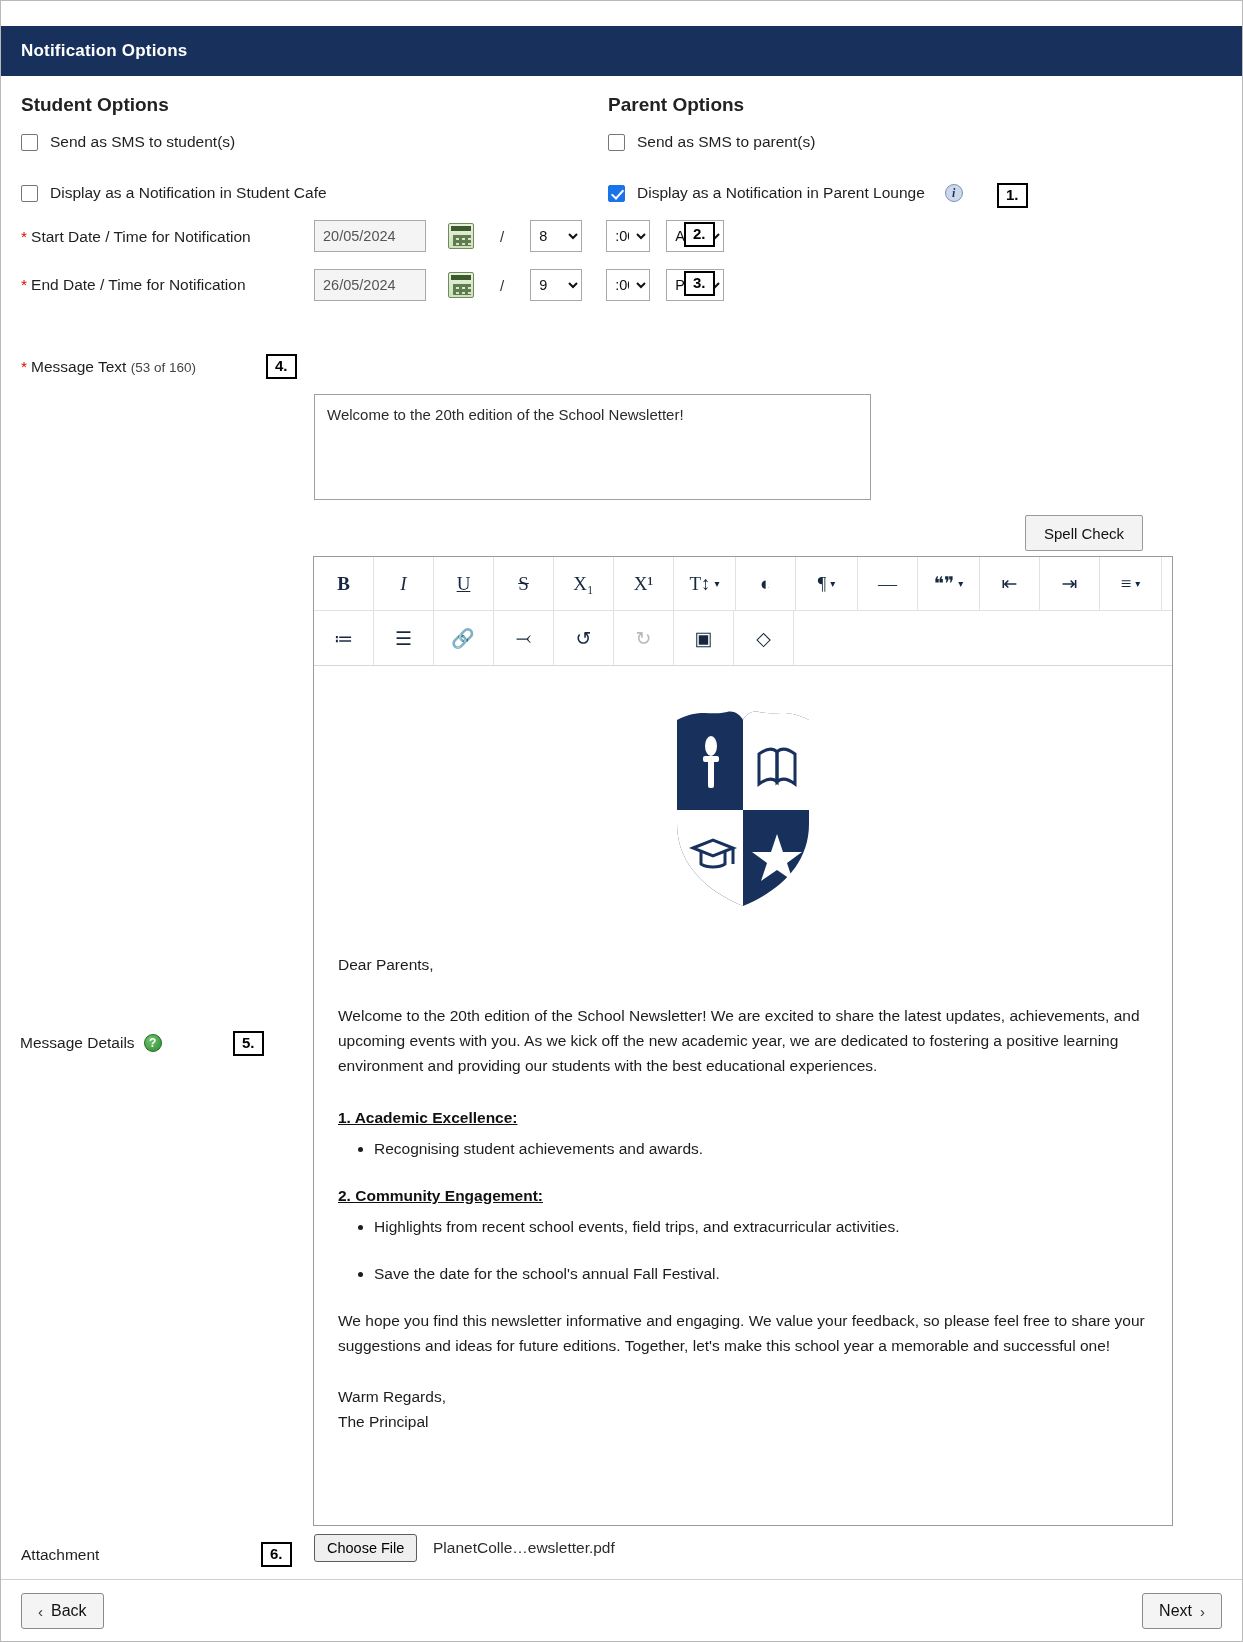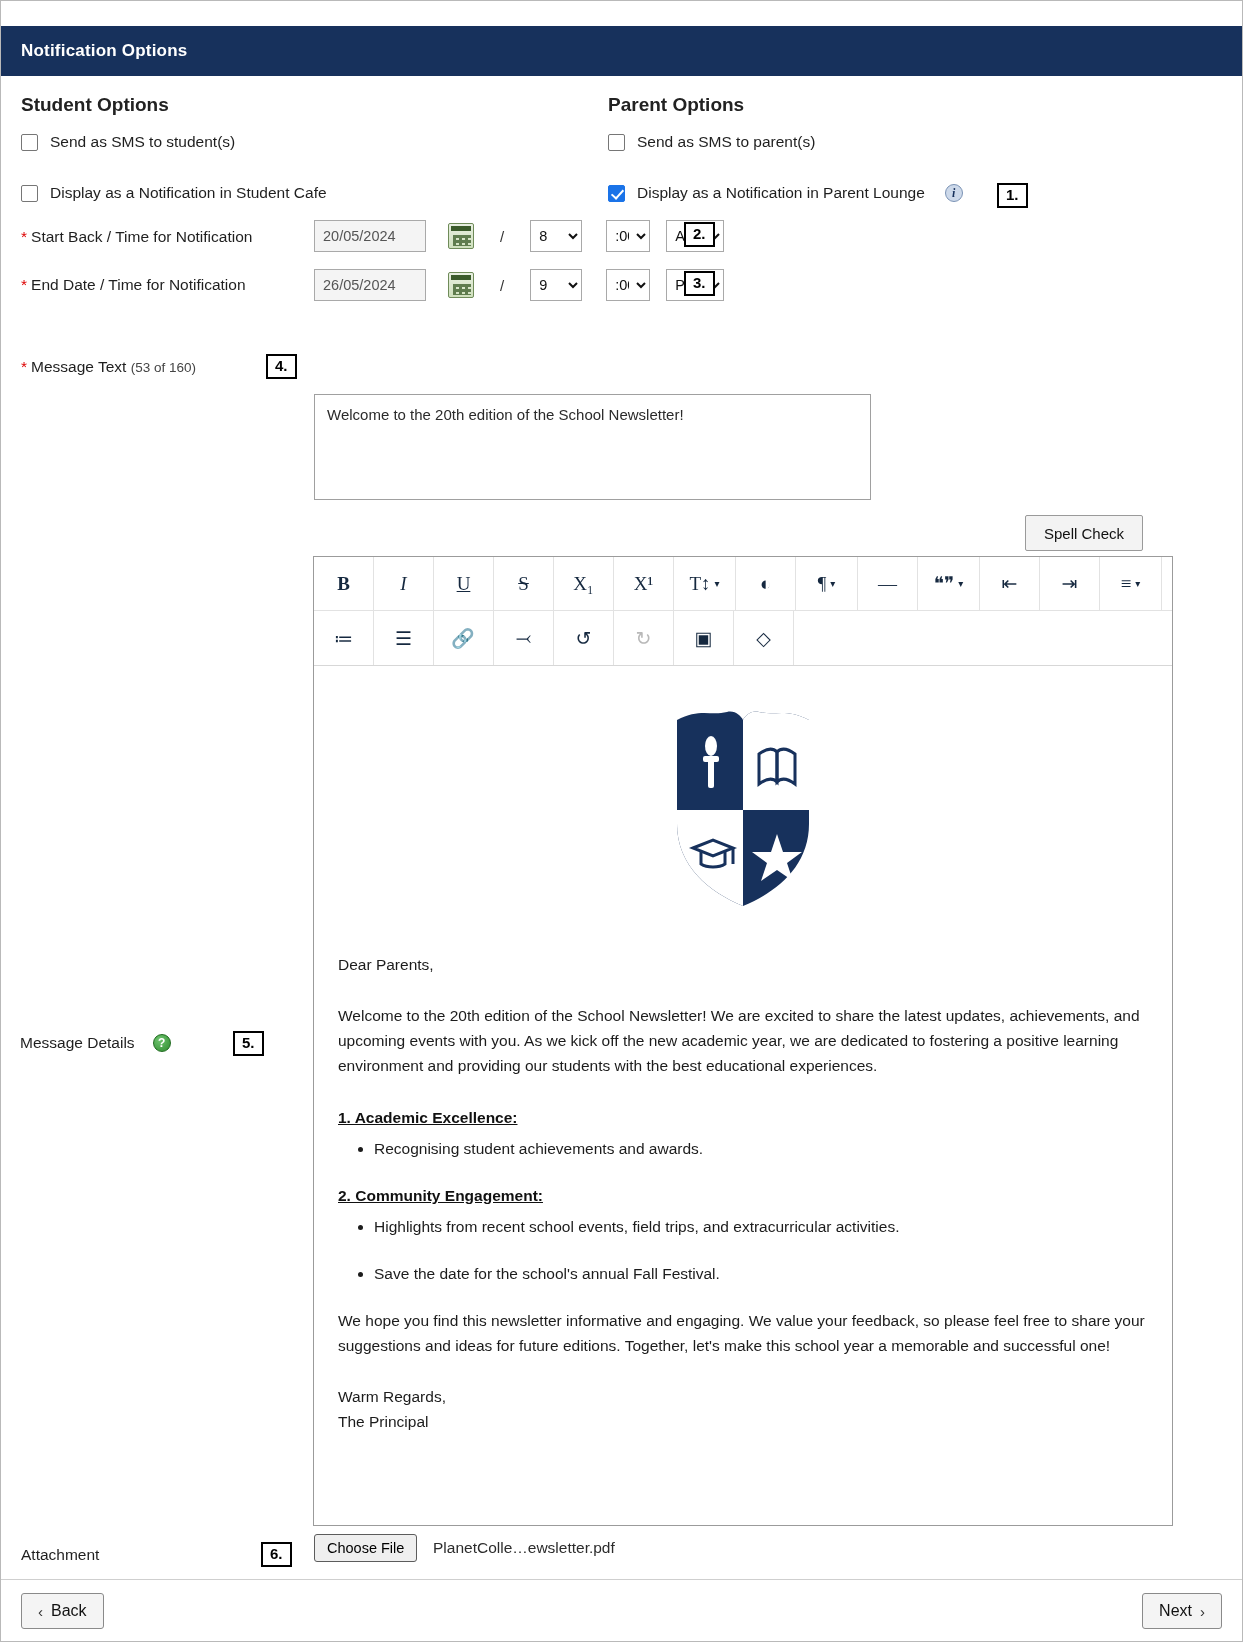--- a/index.html
+++ b/index.html
@@ -247,21 +247,21 @@
     font-size: 14.5px;
     color: #000;
     font-family: "Liberation Sans", sans-serif;
     border-radius: 3px;
     cursor: pointer;
   }
   #attachment-file {
     position: absolute; left: 432px; top: 1463px;
     font-size: 15.5px; color: #2c2c2c;
   }
-  #msg-details-label { position: absolute; left: 19px; top: 958px; font-size: 15.5px; color:#1f1f1f; display:flex; align-items:center; gap:18px;}
+  #msg-details-label { position: absolute; left: 19px; top: 958px; font-size: 15.5px; color:#1f1f1f; display:flex; align-items:center; gap:9px;}
   .help-icon {
     width: 18px; height: 18px; border-radius: 50%;
     background: radial-gradient(circle at 35% 30%, #6fc46f, #2f8b2f);
     color: #fff; font-size: 12px; font-weight: bold;
     display: inline-flex; align-items: center; justify-content: center;
     border: 1px solid #1e6b1e;
   }
 
   .footer {
     position: absolute;
@@ -320,21 +320,21 @@
 
     <div class="chk-row" id="chk-lounge">
       <span class="chk checked"></span>
       <span class="chk-label">Display as a Notification in Parent Lounge</span>
       <span class="info-icon">i</span>
     </div>
 
     <div class="step" style="left:996px; top:107px;">1.</div>
 
     <div class="field-label" style="left:20px; top:152px;">
-      <span class="req">*</span><span>Start Back / Time for Notification</span>
+      <span class="req">*</span><span>Start Date / Time for Notification</span>
     </div>
     <div class="date-row" style="left:313px; top:144px;">
       <input class="date-input" readonly="" value="20/05/2024" style="">
       <span class="cal-btn"></span>
       <span class="slash">/</span>
       <select class="sel sel-hour"><option>8</option></select>
       <select class="sel sel-min"><option>:00</option></select>
       <select class="sel sel-ampm"><option>AM</option></select>
     </div>
     <div class="step" style="left:683px; top:146px;">2.</div>

